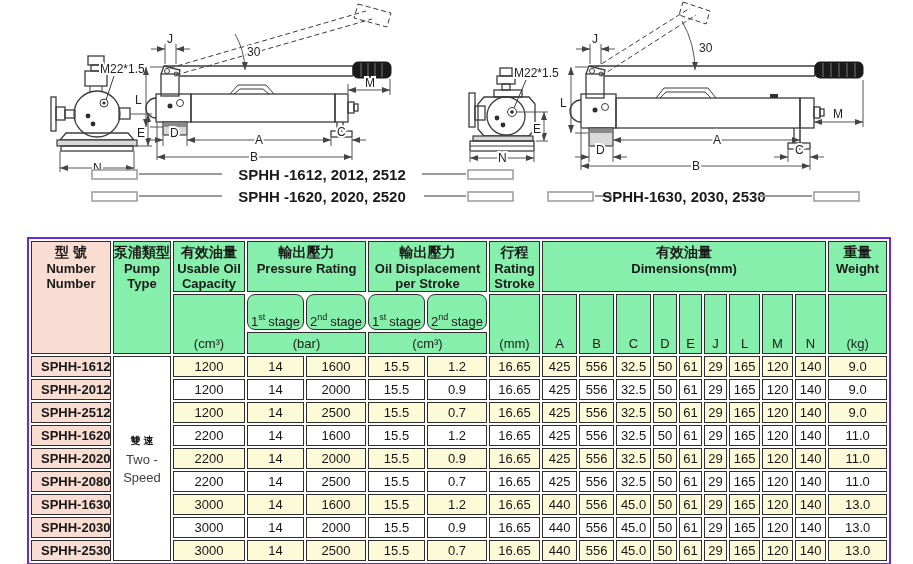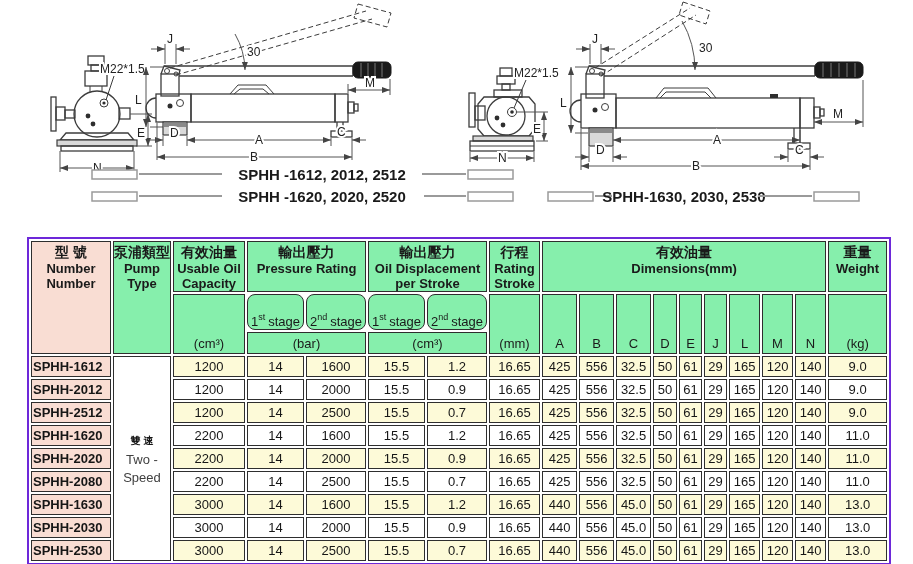--- a/index.html
+++ b/index.html
@@ -32,21 +32,21 @@
   .spec th .zh{font-size:14px;line-height:17px;}
   .spec th .en{font-size:13px;line-height:15px;}
   .spec th.stage{font-weight:normal;vertical-align:middle;font-size:13px;padding-top:16px;border-radius:8px;}
   .spec th.stage sup{font-size:9px;position:relative;top:-1px;}
   .spec th.stage .wrd{margin-left:3px;}
   .spec th.unit{font-weight:normal;vertical-align:bottom;padding-bottom:2px;font-size:13px;}
   .spec th.letter{font-weight:normal;vertical-align:bottom;padding-bottom:2px;font-size:13px;}
   .spec tr.hr1{height:48px;} .spec tr.hr2{height:22px;} .spec tr.hr3{height:22px;}
   .spec tbody tr{height:21px;}
   .spec td{text-align:center;vertical-align:middle;background:#fff;color:#161616;}
-  .spec td.model{background:#f9ddd3;font-weight:bold;text-align:left;padding-left:1px;}
+  .spec td.model{background:#f9ddd3;font-weight:bold;text-align:left;padding-left:9px;}
   .spec tr.y td.v{background:#fdfad8;}
   .spec td.pump{background:#fff;vertical-align:middle;}
   .spec td.pump .pzh{font-weight:bold;font-size:10px;line-height:20px;}
   .spec td.pump .pen{font-size:13px;line-height:18px;color:#404040;}
 </style>
 </head>
 <body>
 
 <div class="sheet">
 

